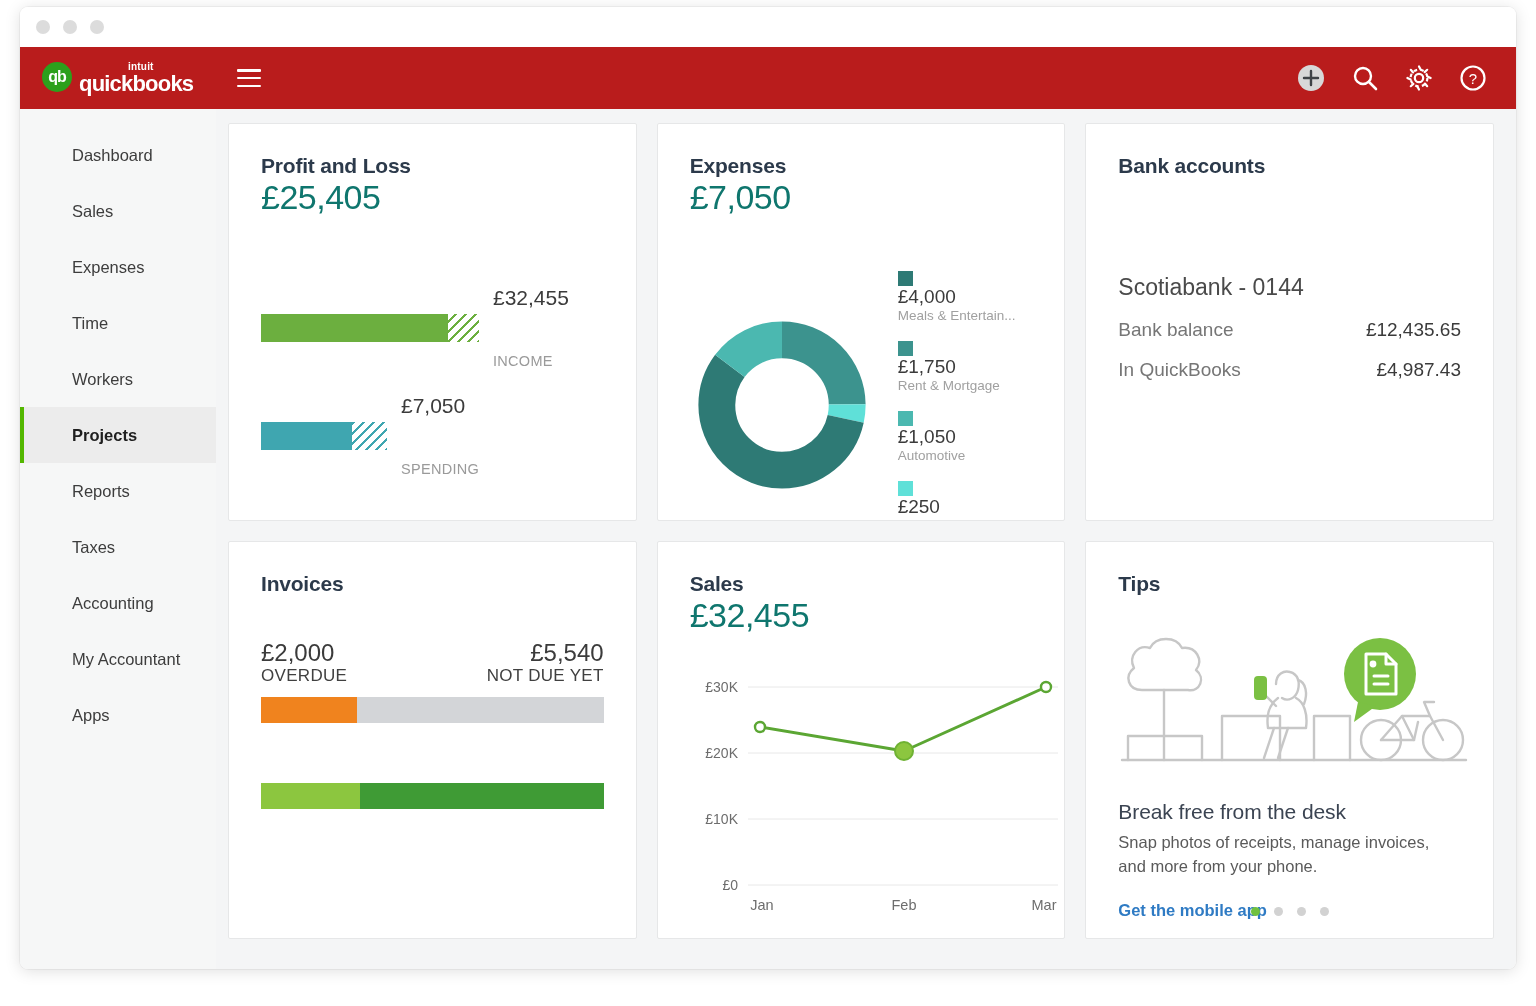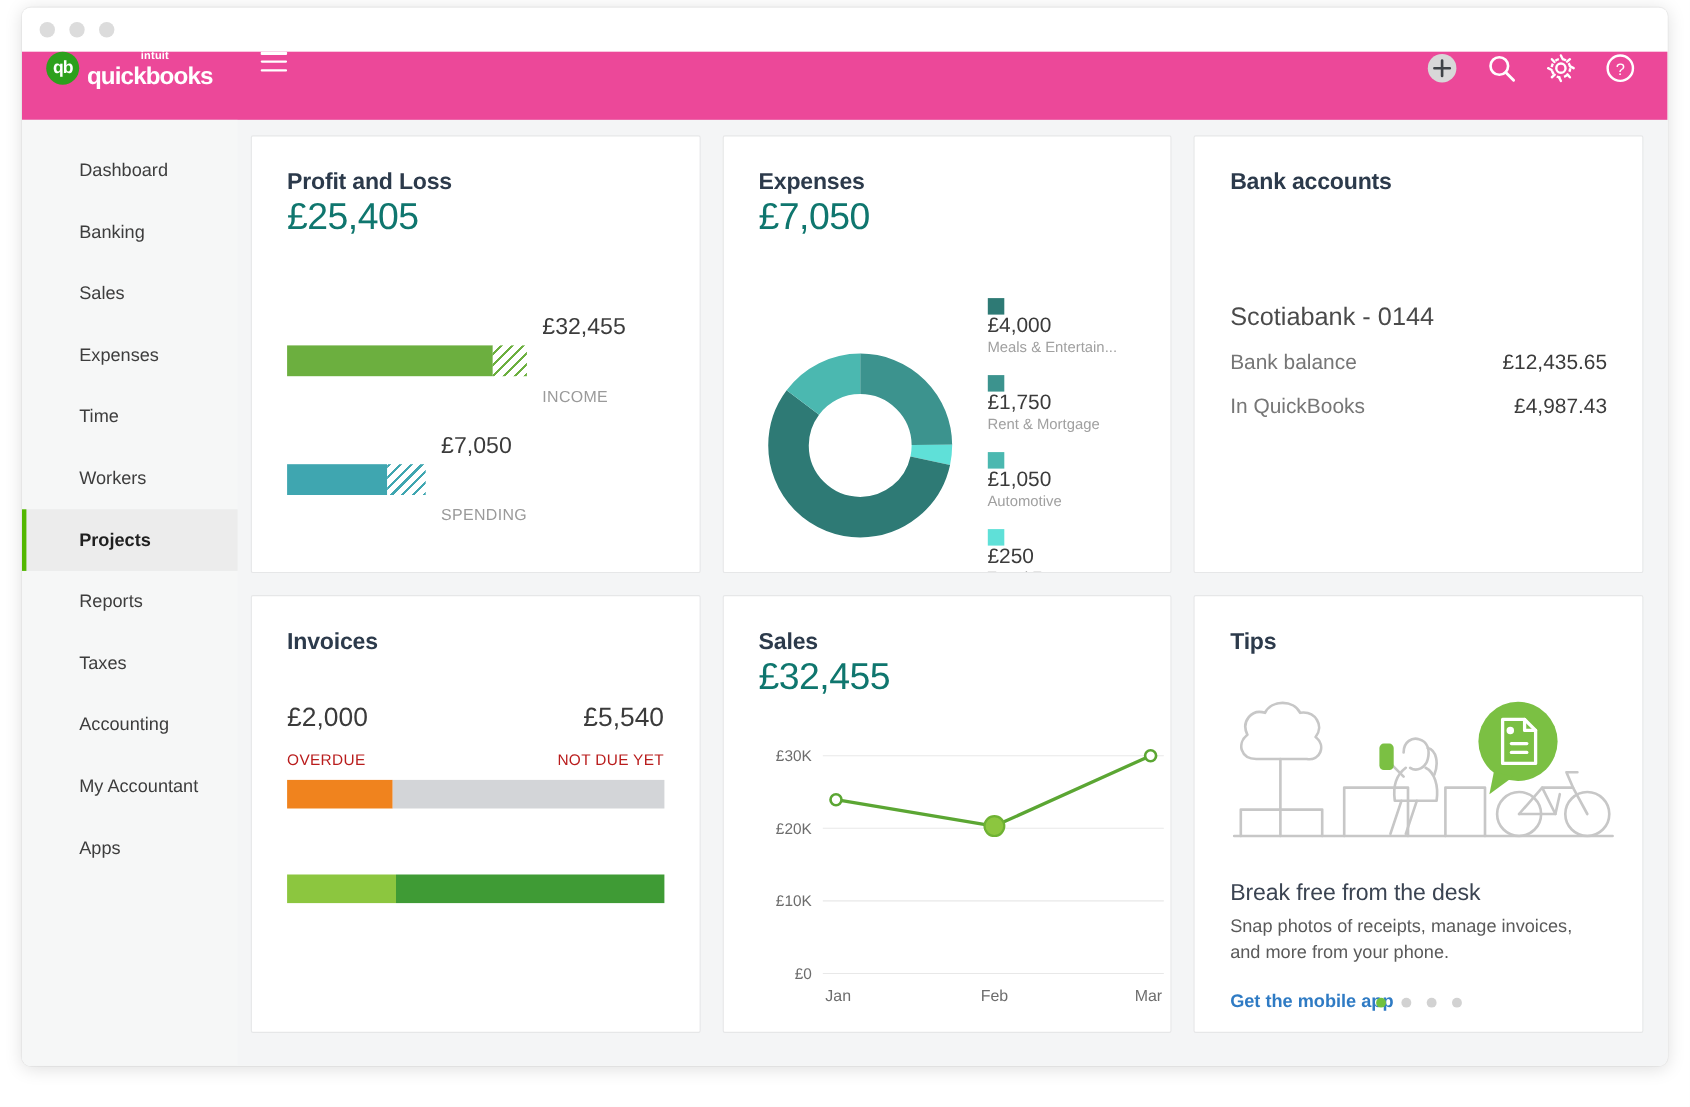--- a/index.html
+++ b/index.html
@@ -24,22 +24,22 @@
     height: 40px;
     background: #ffffff;
     display: flex; align-items: center;
     padding-left: 16px; gap: 13px;
   }
   .dot { width: 14px; height: 14px; border-radius: 50%; background: #dcdcdc; }
 
   
   .appbar {
     height: 62px;
-    background: #ec4899;
-    display: flex; align-items: flex-start;
+    background: #b91c1c;
+    display: flex; align-items: center;
     padding: 0 28px 0 22px;
   }
   .logo { display: flex; align-items: flex-start; gap: 7px; }
   .qb-mark {
     width: 30px; height: 30px; border-radius: 50%;
     background: #2CA01C;
     display: flex; align-items: center; justify-content: center;
     color: #fff; font-weight: bold; font-size: 16px;
     letter-spacing: -1px; line-height: 1;
   }
@@ -150,21 +150,21 @@
     letter-spacing: 0.3px; cursor: pointer;
   }
 
   
   .inv-block { margin-top: 44px; }
   .inv-block.second { margin-top: 60px; }
   .inv-heads { display: flex; justify-content: space-between; align-items: flex-end; }
   .inv-head { }
   .inv-head.right { text-align: right; }
   .inv-amt { font-size: 24px; color: #3b3b3b; line-height: 1.1; }
-  .inv-cap { font-size: 14px; color: #b91c1c; letter-spacing: 0.3px; margin-top: 16px; }
+  .inv-cap { font-size: 17px; color: #404040; letter-spacing: 0.3px; }
   .inv-bar { height: 26px; display: flex; margin-top: 11px; }
   .inv-seg { height: 100%; }
 
   
   .chart-area { margin-top: 34px; position: relative; height: 240px; }
   .chart-svg { display: block; }
 
   
   .tip-illustration { margin-top: 22px; height: 160px; display:block; }
   .tip-head {
@@ -235,23 +235,20 @@
     </div>
   </div>
 
   <div class="body-row">
 
     <div class="sidebar">
       <div class="nav-item">
         <span>Dashboard</span>
         </div>
       <div class="nav-item">
-        <span>Banking</span>
-        </div>
-      <div class="nav-item">
         <span>Sales</span>
         </div>
       <div class="nav-item">
         <span>Expenses</span>
         </div>
       <div class="nav-item">
         <span>Time</span>
         </div>
       <div class="nav-item">
         <span>Workers</span>

